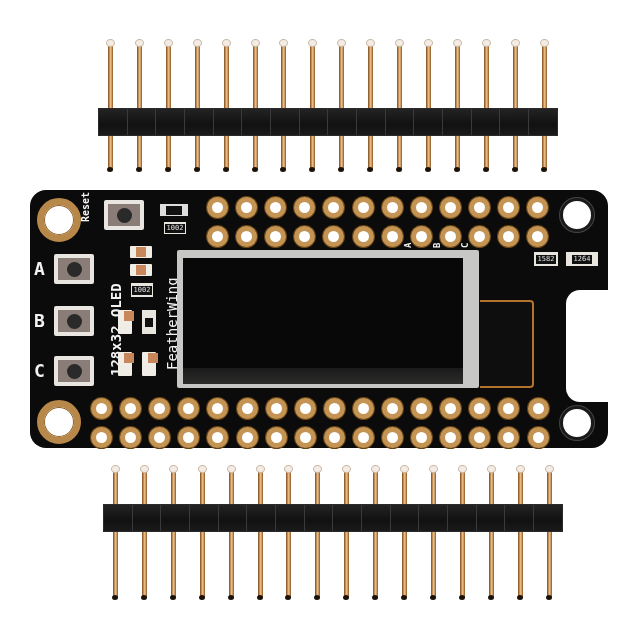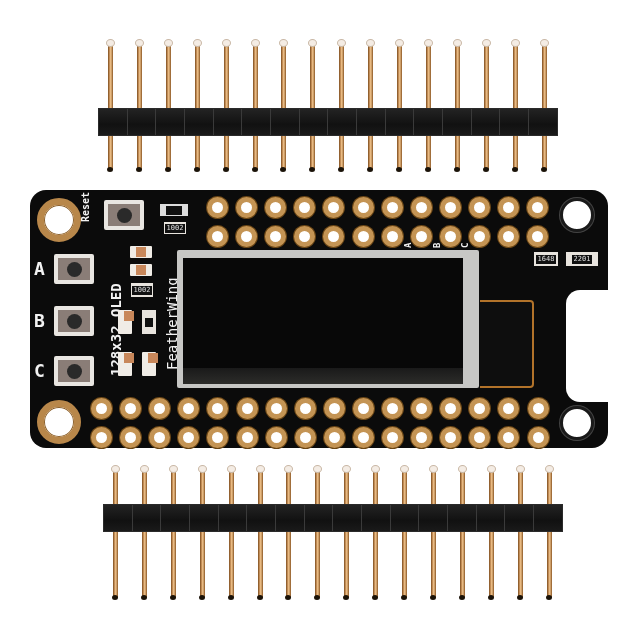--- a/index.html
+++ b/index.html
@@ -72,24 +72,24 @@
 <div class="res" style="left:131px;top:283px;width:22px;height:14px;">
     <span>1002</span>
   </div>
 <div class="cap" style="left:118px;top:310px;width:14px;height:24px;"></div>
 <div class="res" style="left:142px;top:310px;width:14px;height:24px;">
     <span>&nbsp;</span>
   </div>
 <div class="cap" style="left:118px;top:352px;width:14px;height:24px;"></div>
 <div class="cap" style="left:142px;top:352px;width:14px;height:24px;"></div>
 <div class="res" style="left:534px;top:252px;width:24px;height:14px;">
-    <span>1648</span>
+    <span>1582</span>
   </div>
 <div class="res" style="left:566px;top:252px;width:32px;height:14px;">
-    <span>2201</span>
+    <span>1264</span>
   </div>
 
 <div class="oled">
   <div class="oled-inner"></div>
   <div class="oled-glass"></div>
 </div>
 <div class="flex"></div>
 
 <div class="pin" style="left: 108px; top: 42px; height: 128px;"></div>
 <div class="pin-tip-top" style="left: 106px; top: 39px;"></div>

